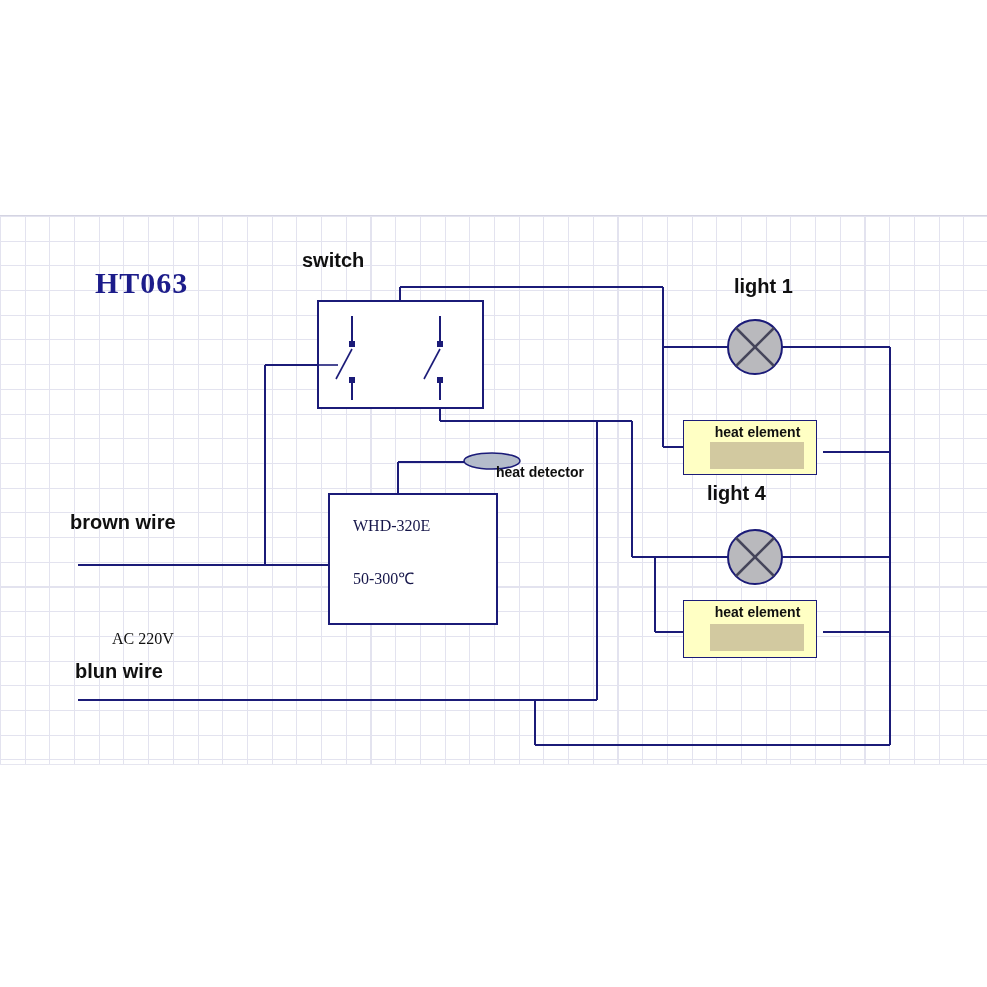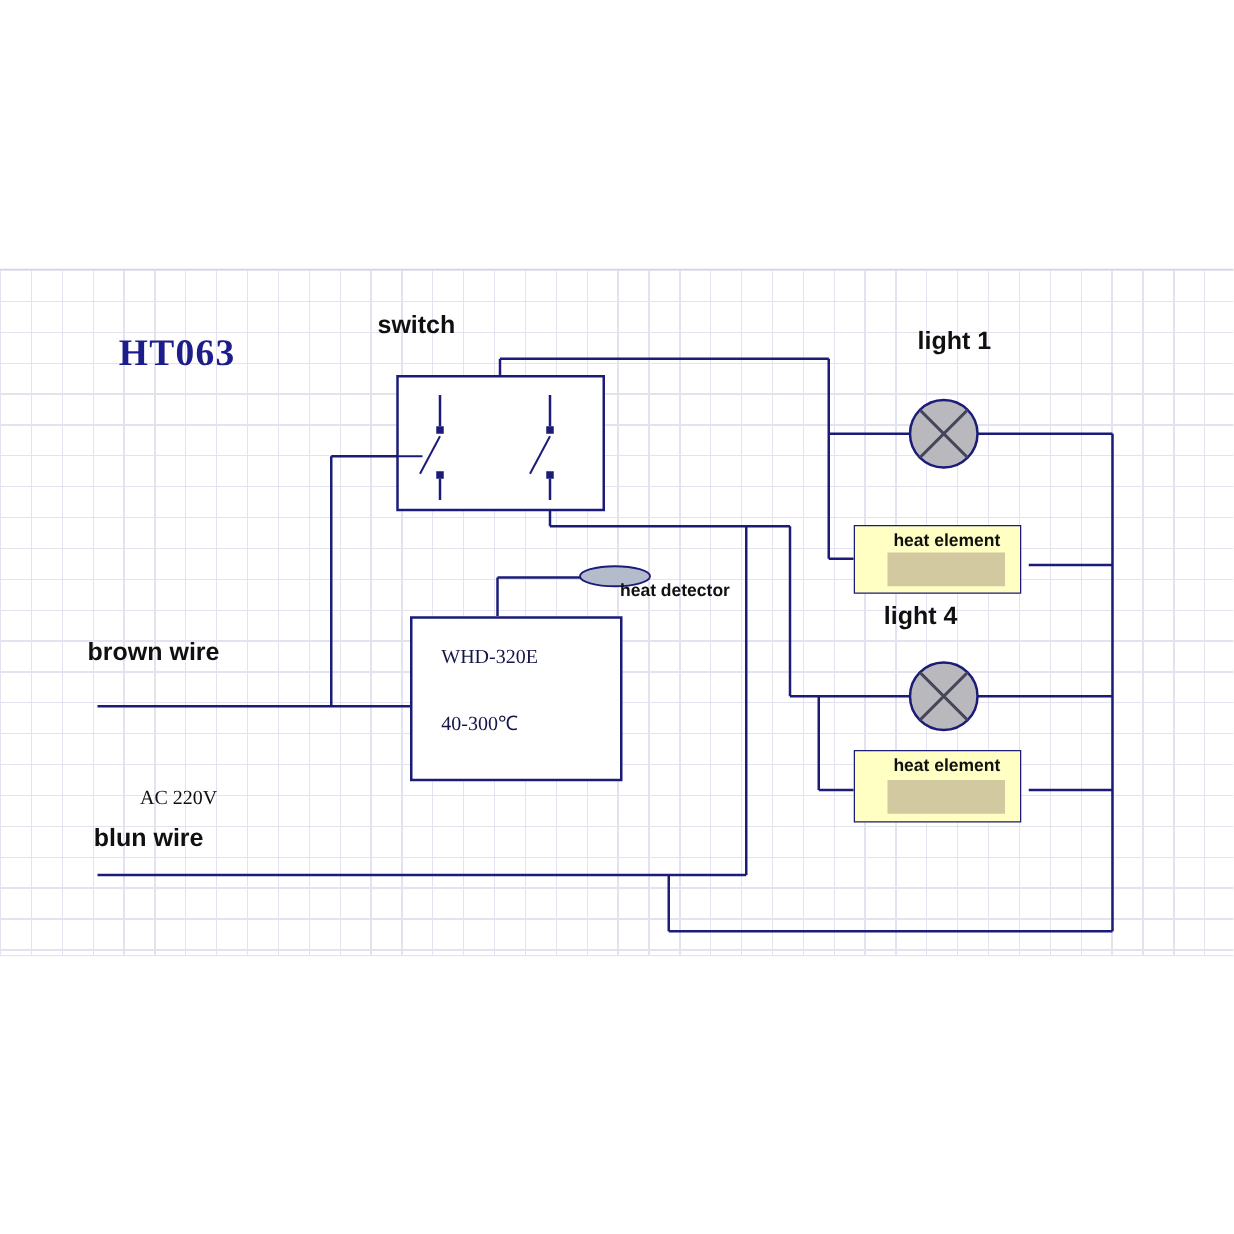--- a/index.html
+++ b/index.html
@@ -137,25 +137,25 @@
     <div class="he-inner"></div>
   </div>
 
   <div class="heat-el he2">
     <span class="he-label">heat element</span>
     <div class="he-inner"></div>
   </div>
 
   <div class="reg-box">
     <span class="reg-model">WHD-320E</span>
-    <span class="reg-range">40-300℃</span>
+    <span class="reg-range">50-300℃</span>
   </div>
 
   <div class="label title" style="left:63px;top:266px;">HT063</div>
   <div class="label bold lbl20" style="left:302px;top:249px;">switch</div>
-  <div class="label bold lbl20" style="left:734px;top:262px;">light 1</div>
+  <div class="label bold lbl20" style="left:734px;top:275px;">light 1</div>
   <div class="label bold lbl20" style="left:707px;top:482px;">light 4</div>
   <div class="label bold lbl14" style="left:496px;top:432px;">heat detector</div>
   <div class="label bold lbl20" style="left:70px;top:511px;">brown wire</div>
   <div class="label serif lbl16" style="left:90px;top:630px;margin-left:22px;">AC 220V</div>
   <div class="label bold lbl20" style="left:75px;top:660px;">blun wire</div>
 
 </div>
 
 </body></html>

